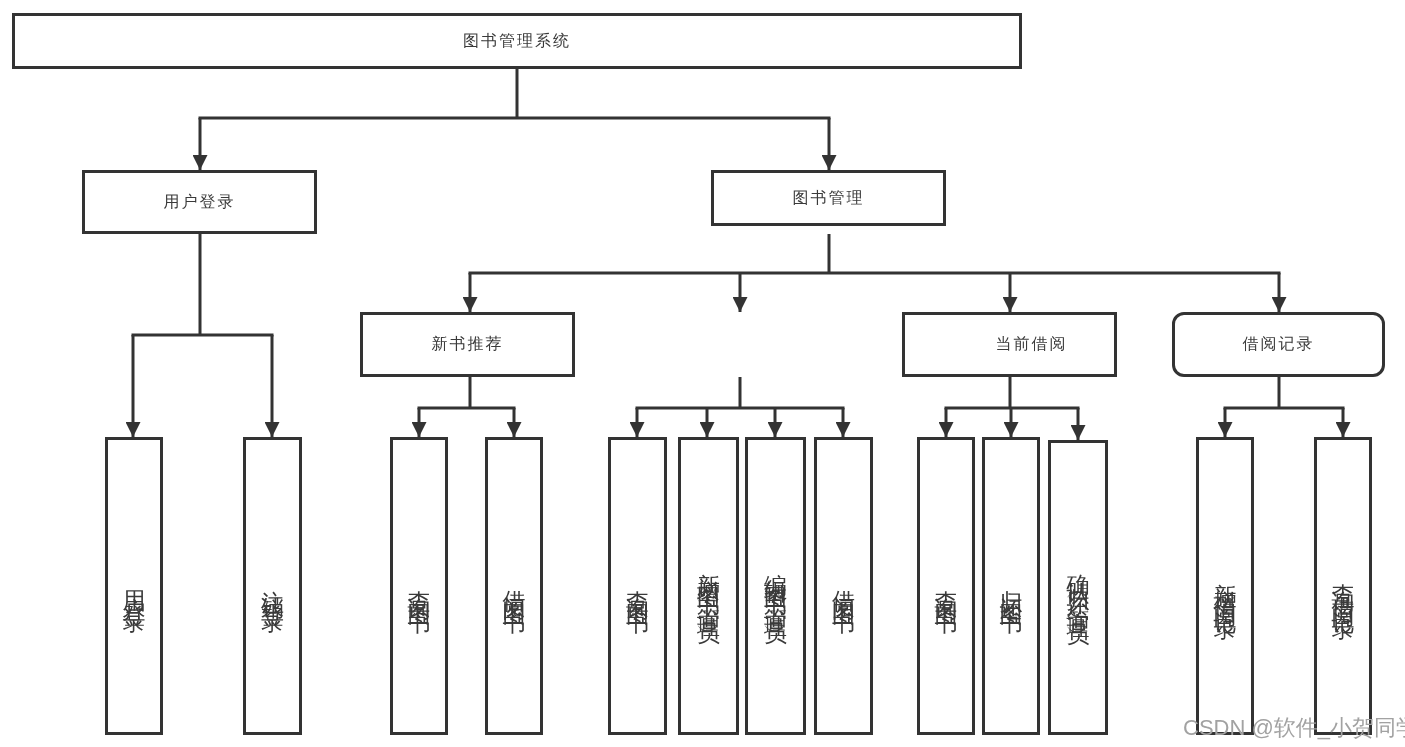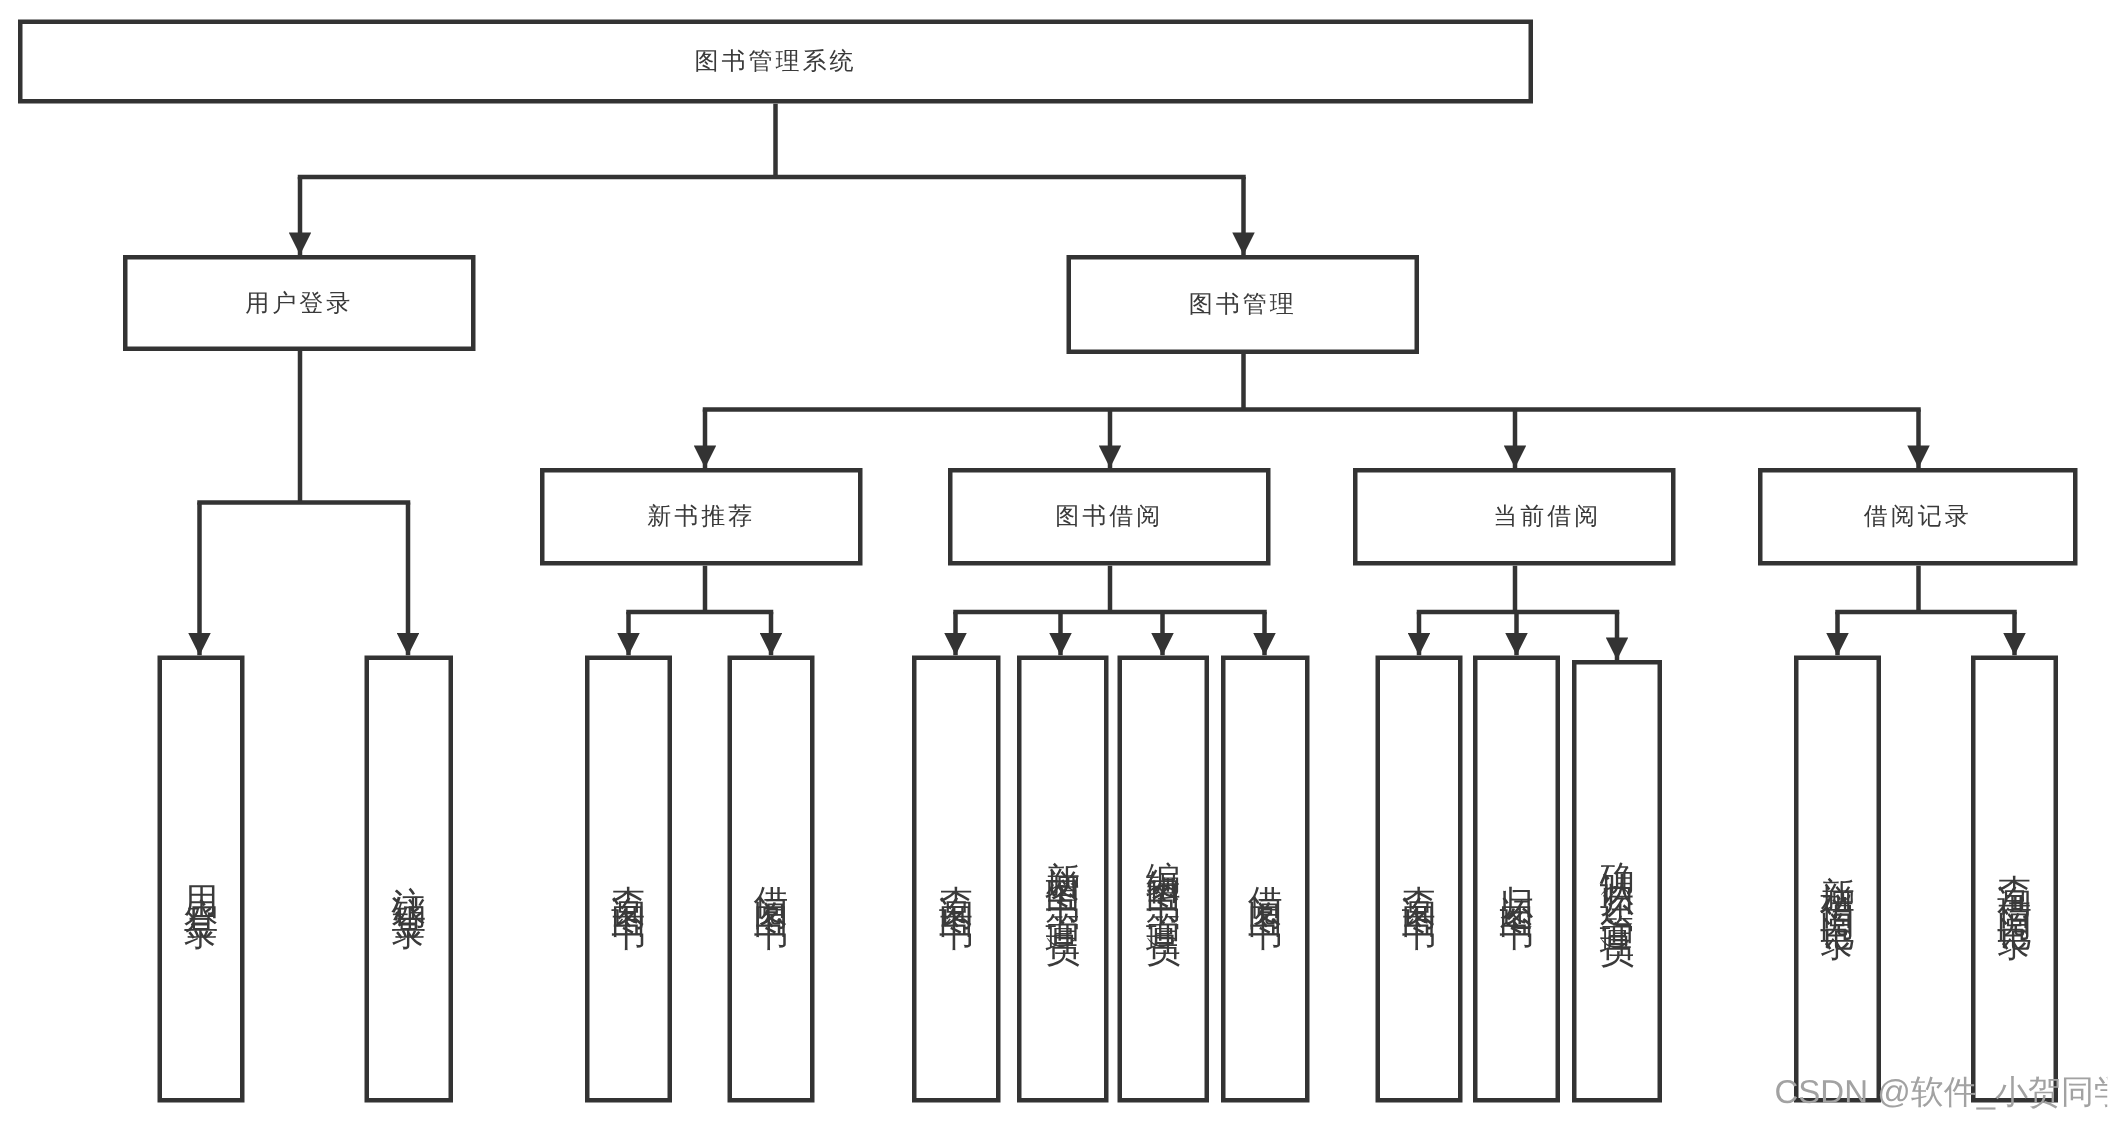--- a/index.html
+++ b/index.html
@@ -32,25 +32,25 @@
   .v-label {
     writing-mode: vertical-rl;
     font-size: 23px;
     letter-spacing: 7px;
     line-height: 1;
     white-space: nowrap;
   }
   
   .n-root        { left: 12px;   top: 13px;  width: 1010px; height: 56px; }
   .n-userlogin   { left: 82px;   top: 170px; width: 235px;  height: 64px; }
-  .n-bookmgmt    { left: 711px;  top: 170px; width: 235px;  height: 66px; }
+  .n-bookmgmt    { left: 711px;  top: 170px; width: 235px;  height: 56px; }
   .n-newbook     { left: 360px;  top: 312px; width: 215px;  height: 65px; }
   .n-bookborrow  { left: 632px;  top: 312px; width: 215px;  height: 65px; }
   .n-curborrow   { left: 902px;  top: 312px; width: 215px;  height: 65px; padding-left: 44px; }
-  .n-borrowrec   { left: 1172px; top: 312px; width: 213px;  height: 65px; }
+  .n-borrowrec   { left: 1172px; top: 312px; width: 213px;  height: 65px; border-radius: 12px; }
   .lf-login      { left: 105px;  top: 437px; width: 58px;   height: 298px; }
   .lf-logout     { left: 243px;  top: 437px; width: 59px;   height: 298px; }
   .lf-nb-query   { left: 390px;  top: 437px; width: 58px;   height: 298px; }
   .lf-nb-borrow  { left: 485px;  top: 437px; width: 58px;   height: 298px; }
   .lf-bb-query   { left: 608px;  top: 437px; width: 59px;   height: 298px; }
   .lf-bb-add     { left: 678px;  top: 437px; width: 61px;   height: 298px; }
   .lf-bb-edit    { left: 745px;  top: 437px; width: 61px;   height: 298px; }
   .lf-bb-borrow  { left: 814px;  top: 437px; width: 59px;   height: 298px; }
   .lf-cb-query   { left: 917px;  top: 437px; width: 58px;   height: 298px; }
   .lf-cb-return  { left: 982px;  top: 437px; width: 58px;   height: 298px; }
@@ -129,23 +129,20 @@
   <div class="box n-userlogin">
     <span class="h-label">用户登录</span>
   </div>
   <div class="box n-bookmgmt">
     <span class="h-label">图书管理</span>
   </div>
 
   <div class="box n-newbook">
     <span class="h-label">新书推荐</span>
   </div>
-  <div class="box n-bookborrow">
-    <span class="h-label">图书借阅</span>
-  </div>
   <div class="box n-curborrow">
     <span class="h-label">当前借阅</span>
   </div>
   <div class="box n-borrowrec">
     <span class="h-label">借阅记录</span>
   </div>
 
   <div class="box lf-login">
     <span class="v-label">用户登录</span>
   </div>

